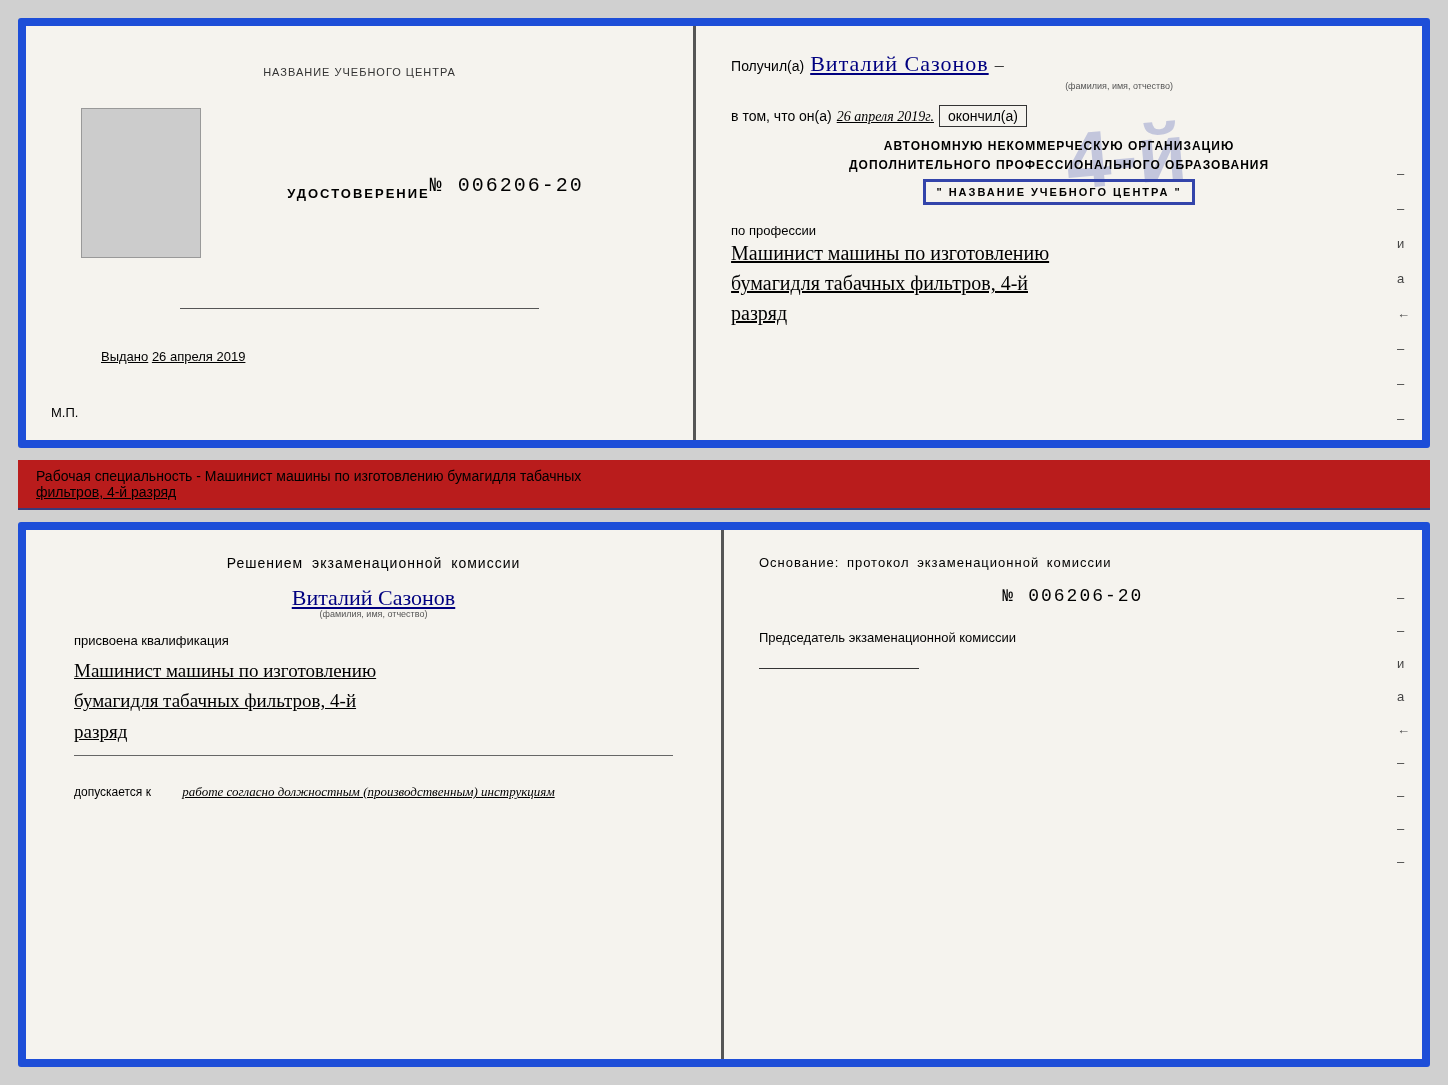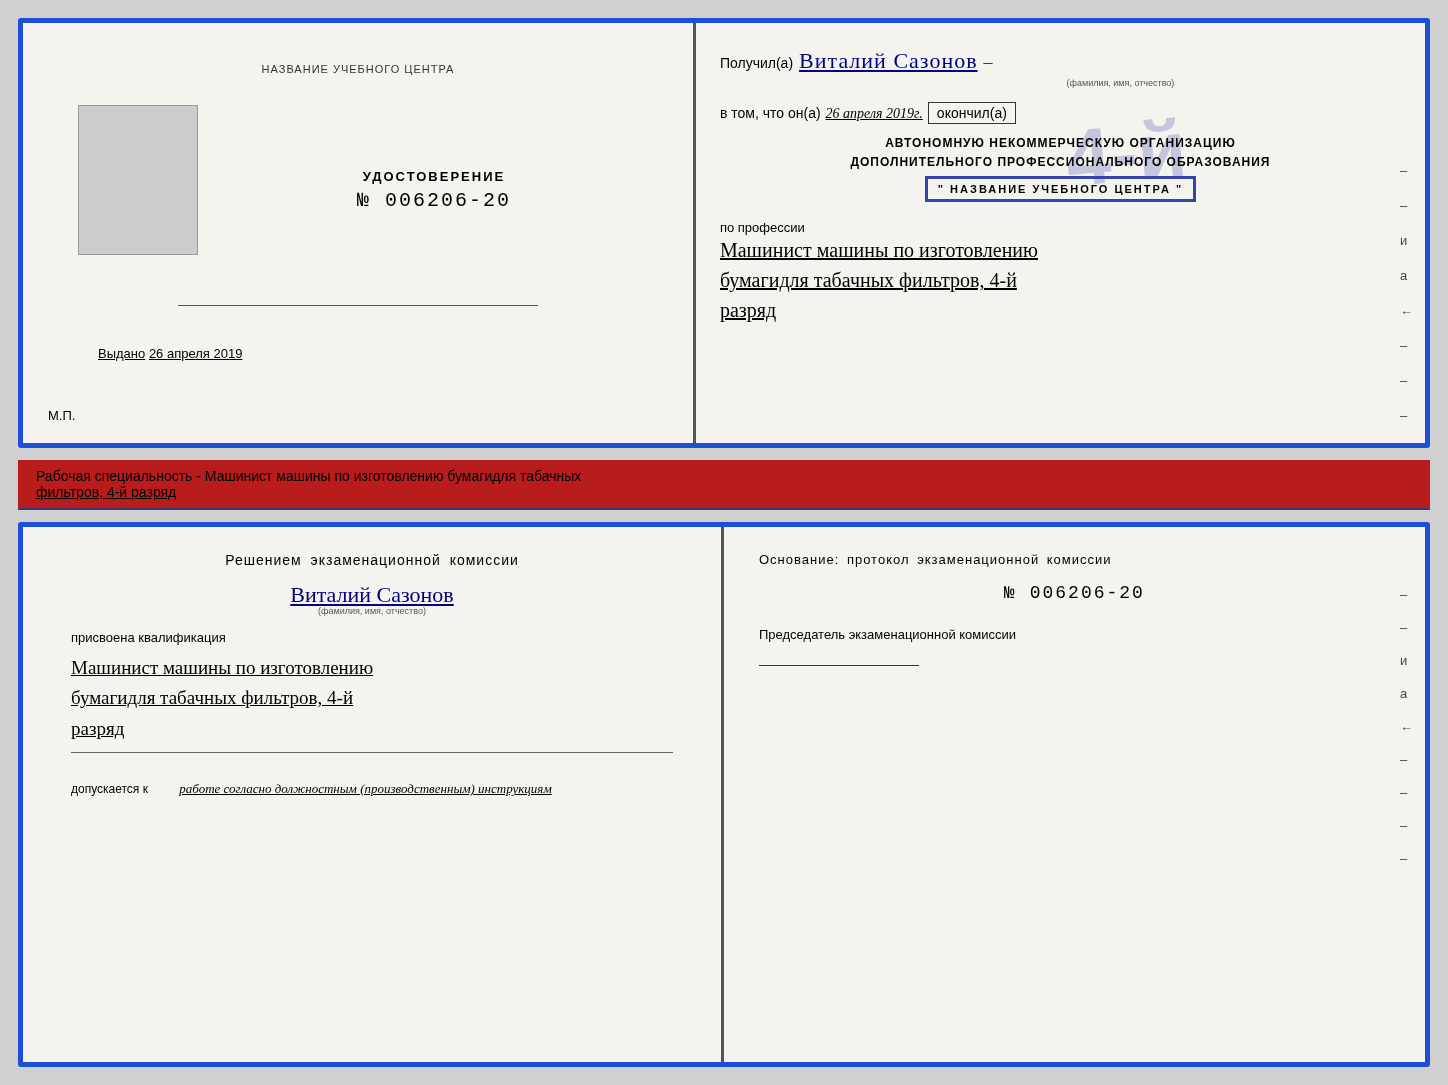--- a/index.html
+++ b/index.html
@@ -36,21 +36,21 @@
       border-right: 3px solid #555;
       padding: 30px 35px;
       display: flex;
       flex-direction: column;
       align-items: center;
       position: relative;
     }
 
     .right-page {
       width: 52%;
-      padding: 25px 24px;
+      padding: 25px 35px;
       position: relative;
     }
 
     
     .cert-title {
       font-size: 11px;
       letter-spacing: 1px;
       text-align: center;
       color: #333;
       margin-top: 10px;
@@ -357,21 +357,21 @@
 
     .line-divider {
       border: none;
       border-top: 1px solid #666;
       margin: 8px 0;
     }
 
     
     .doc-wrapper {
       position: relative;
-      border: 5px solid #1d4ed8;
+      border: 8px solid #1d4ed8;
       border-radius: 3px;
     }
 
     
     .doc-wrapper::before {
       content: '';
       position: absolute;
       inset: -10px;
       background: repeating-linear-gradient(
         45deg,
@@ -389,21 +389,21 @@
 
 <div class="page">
 
   <div class="top-document doc-wrapper">
 
     <div class="left-page">
       <div class="cert-title">НАЗВАНИЕ УЧЕБНОГО ЦЕНТРА</div>
 
       <div style="display:flex; width:100%; margin-top:10px;">
         <div class="photo-placeholder"></div>
-        <div style="flex:1; display:flex; flex-direction:column; align-items:center; justify-content:center;padding-left:12px;">
+        <div style="flex:1; display:flex; flex-direction:row; align-items:center; justify-content:center;padding-left:12px;">
           <div class="cert-label">УДОСТОВЕРЕНИЕ</div>
           <div class="cert-number">№ 006206-20</div>
         </div>
       </div>
 
       <div style="border-bottom:1px solid #555; width:60%; margin-top:30px;"></div>
 
       <div class="cert-issued">
         <span>Выдано</span>
         <span style="text-decoration:underline;">26 апреля 2019</span>

